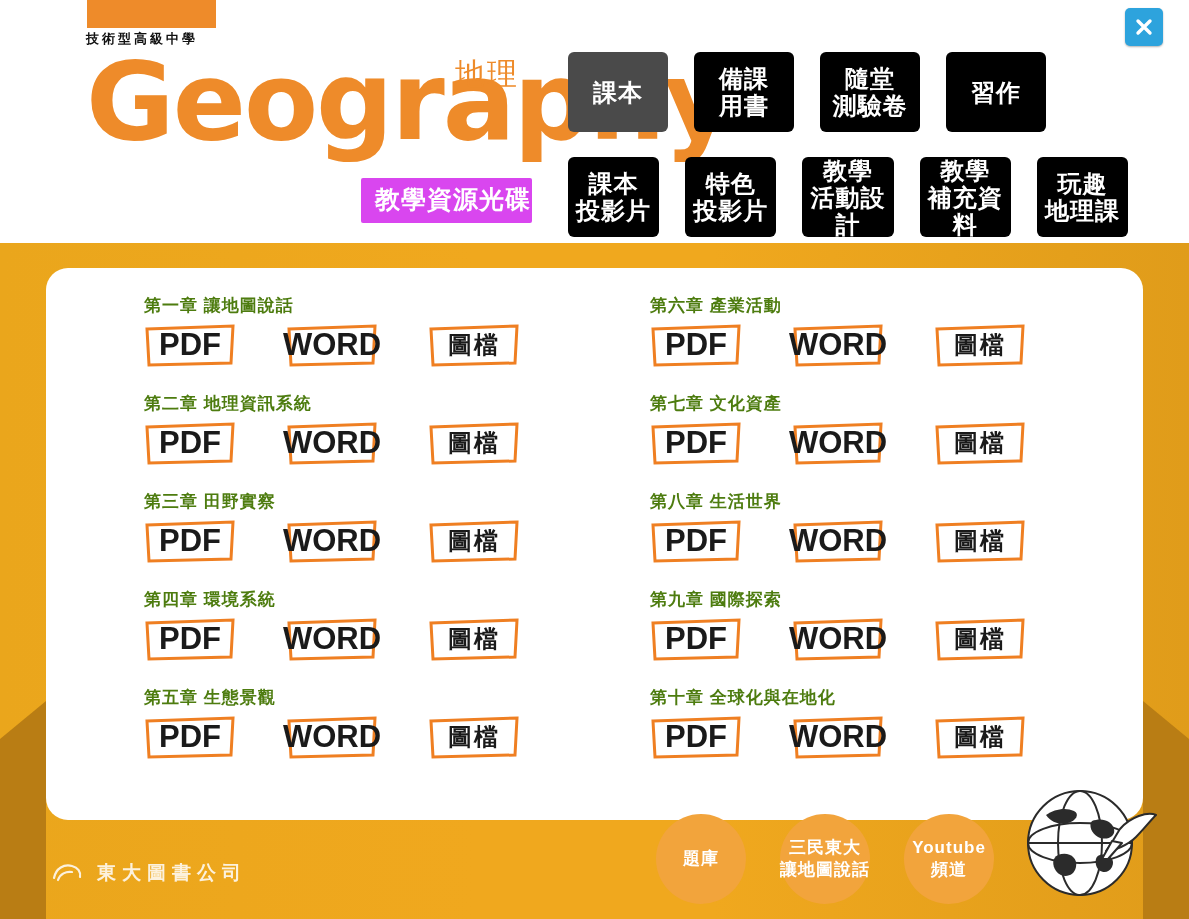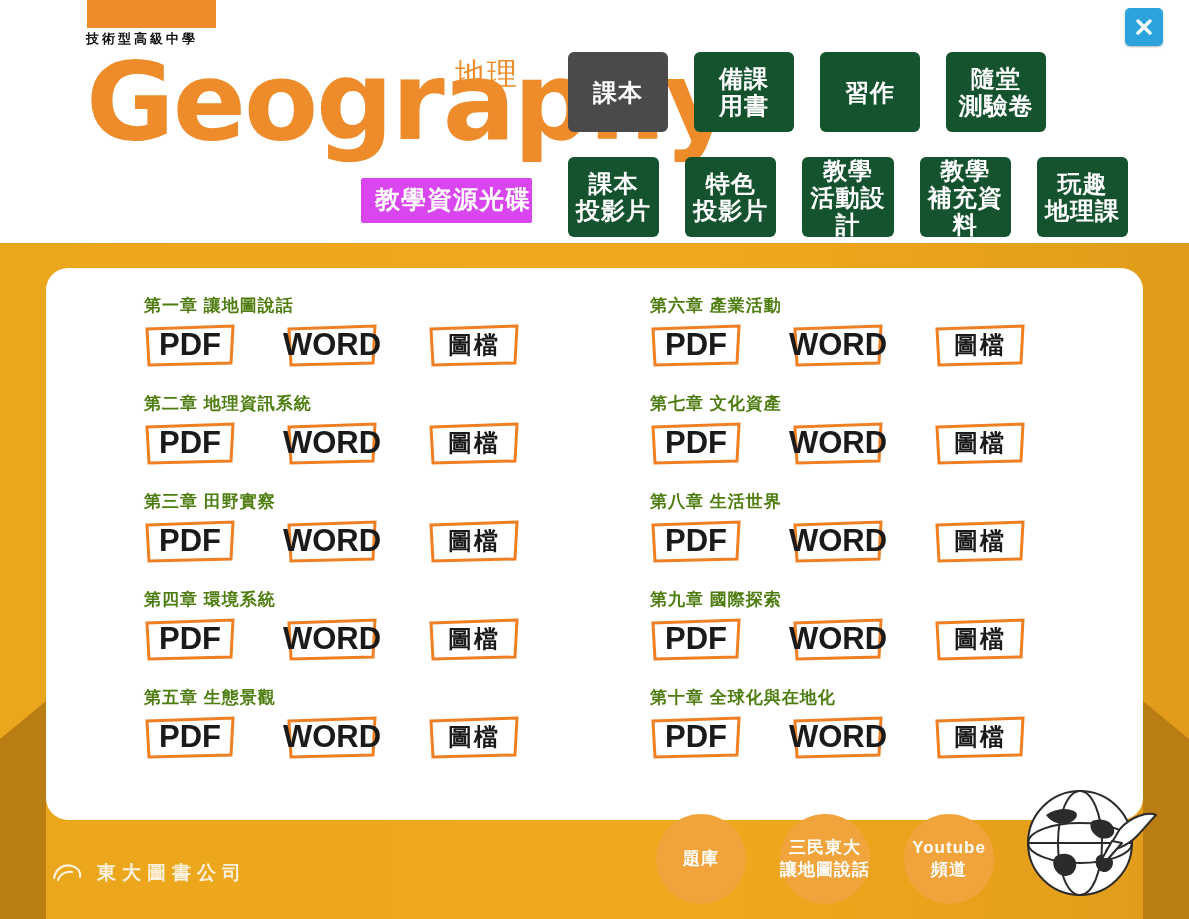--- a/index.html
+++ b/index.html
@@ -96,21 +96,21 @@
     width: 560px;
   }
   .nav-row {
     display: flex;
     gap: 26px;
     margin-bottom: 25px;
   }
   .nav-btn {
     width: 100px;
     height: 80px;
-    background: #14532d;
+    background: #000000;
     border-radius: 6px;
     color: #ffffff;
     font-size: 24px;
     font-weight: bold;
     line-height: 27px;
     display: flex;
     flex-direction: column;
     align-items: center;
     justify-content: center;
     text-align: center;
@@ -292,25 +292,25 @@
   <div class="nav">
     <div class="nav-row">
       <div class="nav-btn active">
         <span>課本</span>
       </div>
       <div class="nav-btn">
         <span>備課</span>
         <span>用書</span>
       </div>
       <div class="nav-btn">
-        <span>習作</span>
-      </div>
-      <div class="nav-btn">
         <span>隨堂</span>
         <span>測驗卷</span>
+      </div>
+      <div class="nav-btn">
+        <span>習作</span>
       </div>
     </div>
     <div class="nav-row">
       <div class="nav-btn">
         <span>課本</span>
         <span>投影片</span>
       </div>
       <div class="nav-btn">
         <span>特色</span>
         <span>投影片</span>

